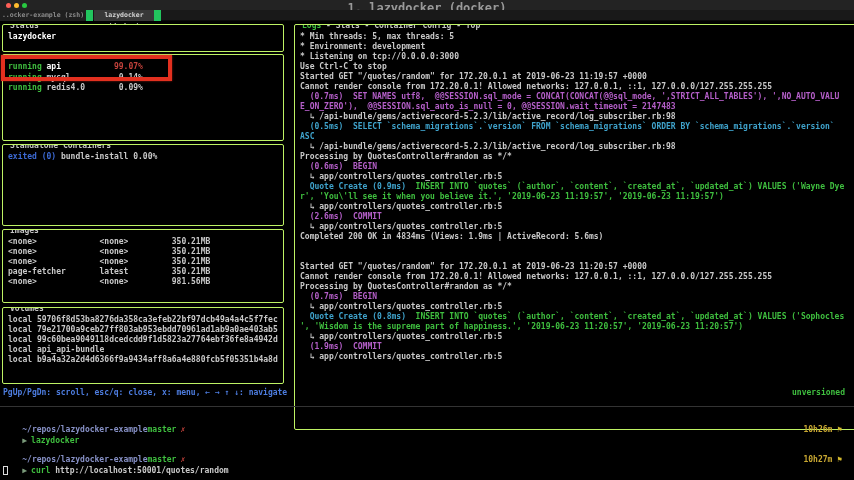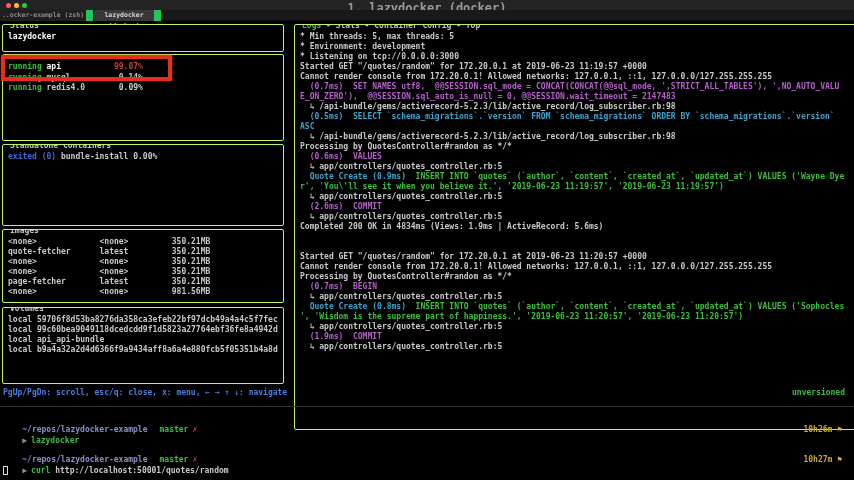--- a/index.html
+++ b/index.html
@@ -42,21 +42,21 @@
   
   .annotation-box { position:absolute; left:1px; top:55px; width:171px; height:26px;
     border:4px solid #e2301f; z-index:6; box-shadow:0 0 2px rgba(226,48,31,.6); }
   
   .keybar { position:absolute; left:3px; top:388px; font-size:8px; color:#4d7de0; white-space:pre; }
   .unversioned { position:absolute; right:9px; top:388px; font-size:8px; color:#3fbf3f; }
   .divider { position:absolute; left:0; top:406px; width:854px; height:1px; background:#333; }
   
   .shell-line { position:absolute; left:3px; white-space:pre; font-size:8px; }
   .sh-path   { color:#8892c8; }
-  .sh-branch { color:#3fbf3f; margin-left:12px; }
+  .sh-branch { color:#3fbf3f; margin-left:0; }
   .sh-dirty  { color:#c4423b; margin-left:4px; }
   .sh-time   { position:absolute; font-size:8px; color:#c9a832; white-space:pre; }
   .sh-flag   { color:#d4b92e; }
   .prompt-arrow { color:#7a9a7a; margin-right:4px; }
   .cursor-block { position:absolute; left:3px; top:466px; width:5px; height:9px; border:1px solid #dcdcdc; }
 </style>
 </head>
 <body>
 
 <div class="screen">
@@ -97,54 +97,55 @@
     <span class="panel-title">Standalone Containers</span>
     <div class="panel-body">
         <div class="tline"><span class="c-blue">exited (0) </span><span class="c-fg">bundle-install 0.00%</span></div>
       </div>
   </div>
 
   <div class="panel" style="left:2px; top:229px; width:282px; height:74px;">
     <span class="panel-title">Images</span>
     <div class="panel-body">
         <div class="tline"><span class="c-fg">&lt;none&gt;             &lt;none&gt;         350.21MB</span></div>
-        <div class="tline"><span class="c-fg">quote-fetcher      latest         350.21MB</span></div>
         <div class="tline"><span class="c-fg">&lt;none&gt;             &lt;none&gt;         350.21MB</span></div>
         <div class="tline"><span class="c-fg">&lt;none&gt;             &lt;none&gt;         350.21MB</span></div>
         <div class="tline"><span class="c-fg">page-fetcher       latest         350.21MB</span></div>
         <div class="tline"><span class="c-fg">&lt;none&gt;             &lt;none&gt;         981.56MB</span></div>
       </div>
   </div>
 
   <div class="panel" style="left:2px; top:307px; width:282px; height:77px;padding-left:48px;">
     <span class="panel-title">Volumes</span>
     <div class="panel-body">
         <div class="tline"><span class="c-fg">local 59706f8d53ba8276da358ca3efeb22bf97dcb49a4a4c5f7fec</span></div>
+        <div class="tline"><span class="c-fg">local 79e21700a9ceb27ff803ab953ebdd70961ad1ab9a0ae403ab5</span></div>
         <div class="tline"><span class="c-fg">local 99c60bea9049118dcedcdd9f1d5823a27764ebf36fe8a4942d</span></div>
         <div class="tline"><span class="c-fg">local api_api-bundle</span></div>
         <div class="tline"><span class="c-fg">local b9a4a32a2d4d6366f9a9434aff8a6a4e880fcb5f05351b4a8d</span></div>
       </div>
   </div>
 
   <div class="panel" style="left:294px; top:24px; width:564px; height:406px;">
     <span class="panel-title"><span class="c-green">Logs</span><span class="c-title"> - Stats - Container Config - Top</span></span>
     <div class="panel-body">
         <div class="tline"><span class="c-fg">* Min threads: 5, max threads: 5</span></div>
         <div class="tline"><span class="c-fg">* Environment: development</span></div>
         <div class="tline"><span class="c-fg">* Listening on tcp://0.0.0.0:3000</span></div>
+        <div class="tline"><span class="c-fg">Use Ctrl-C to stop</span></div>
         <div class="tline"><span class="c-fg">Started GET "/quotes/random" for 172.20.0.1 at 2019-06-23 11:19:57 +0000</span></div>
         <div class="tline"><span class="c-fg">Cannot render console from 172.20.0.1! Allowed networks: 127.0.0.1, ::1, 127.0.0.0/127.255.255.255</span></div>
         <div class="tline"><span class="c-magenta">  (0.7ms)  SET NAMES utf8,  @@SESSION.sql_mode = CONCAT(CONCAT(@@sql_mode, ',STRICT_ALL_TABLES'), ',NO_AUTO_VALU</span></div>
         <div class="tline"><span class="c-magenta">E_ON_ZERO'),  @@SESSION.sql_auto_is_null = 0, @@SESSION.wait_timeout = 2147483</span></div>
         <div class="tline"><span class="c-fg">  ↳ /api-bundle/gems/activerecord-5.2.3/lib/active_record/log_subscriber.rb:98</span></div>
         <div class="tline"><span class="c-cyan">  (0.5ms)  SELECT `schema_migrations`.`version` FROM `schema_migrations` ORDER BY `schema_migrations`.`version`</span></div>
         <div class="tline"><span class="c-cyan">ASC</span></div>
         <div class="tline"><span class="c-fg">  ↳ /api-bundle/gems/activerecord-5.2.3/lib/active_record/log_subscriber.rb:98</span></div>
         <div class="tline"><span class="c-fg">Processing by QuotesController#random as */*</span></div>
-        <div class="tline"><span class="c-magenta">  (0.6ms)  VALUES</span></div>
+        <div class="tline"><span class="c-magenta">  (0.6ms)  BEGIN</span></div>
         <div class="tline"><span class="c-fg">  ↳ app/controllers/quotes_controller.rb:5</span></div>
         <div class="tline"><span class="c-cyan">  Quote Create (0.9ms)  </span><span class="c-green">INSERT INTO `quotes` (`author`, `content`, `created_at`, `updated_at`) VALUES ('Wayne Dye</span></div>
         <div class="tline"><span class="c-green">r', 'You\'ll see it when you believe it.', '2019-06-23 11:19:57', '2019-06-23 11:19:57')</span></div>
         <div class="tline"><span class="c-fg">  ↳ app/controllers/quotes_controller.rb:5</span></div>
         <div class="tline"><span class="c-magenta">  (2.6ms)  COMMIT</span></div>
         <div class="tline"><span class="c-fg">  ↳ app/controllers/quotes_controller.rb:5</span></div>
         <div class="tline"><span class="c-fg">Completed 200 OK in 4834ms (Views: 1.9ms | ActiveRecord: 5.6ms)</span></div>
         <div class="tline">&nbsp;</div>
         <div class="tline">&nbsp;</div>
         <div class="tline"><span class="c-fg">Started GET "/quotes/random" for 172.20.0.1 at 2019-06-23 11:20:57 +0000</span></div>

